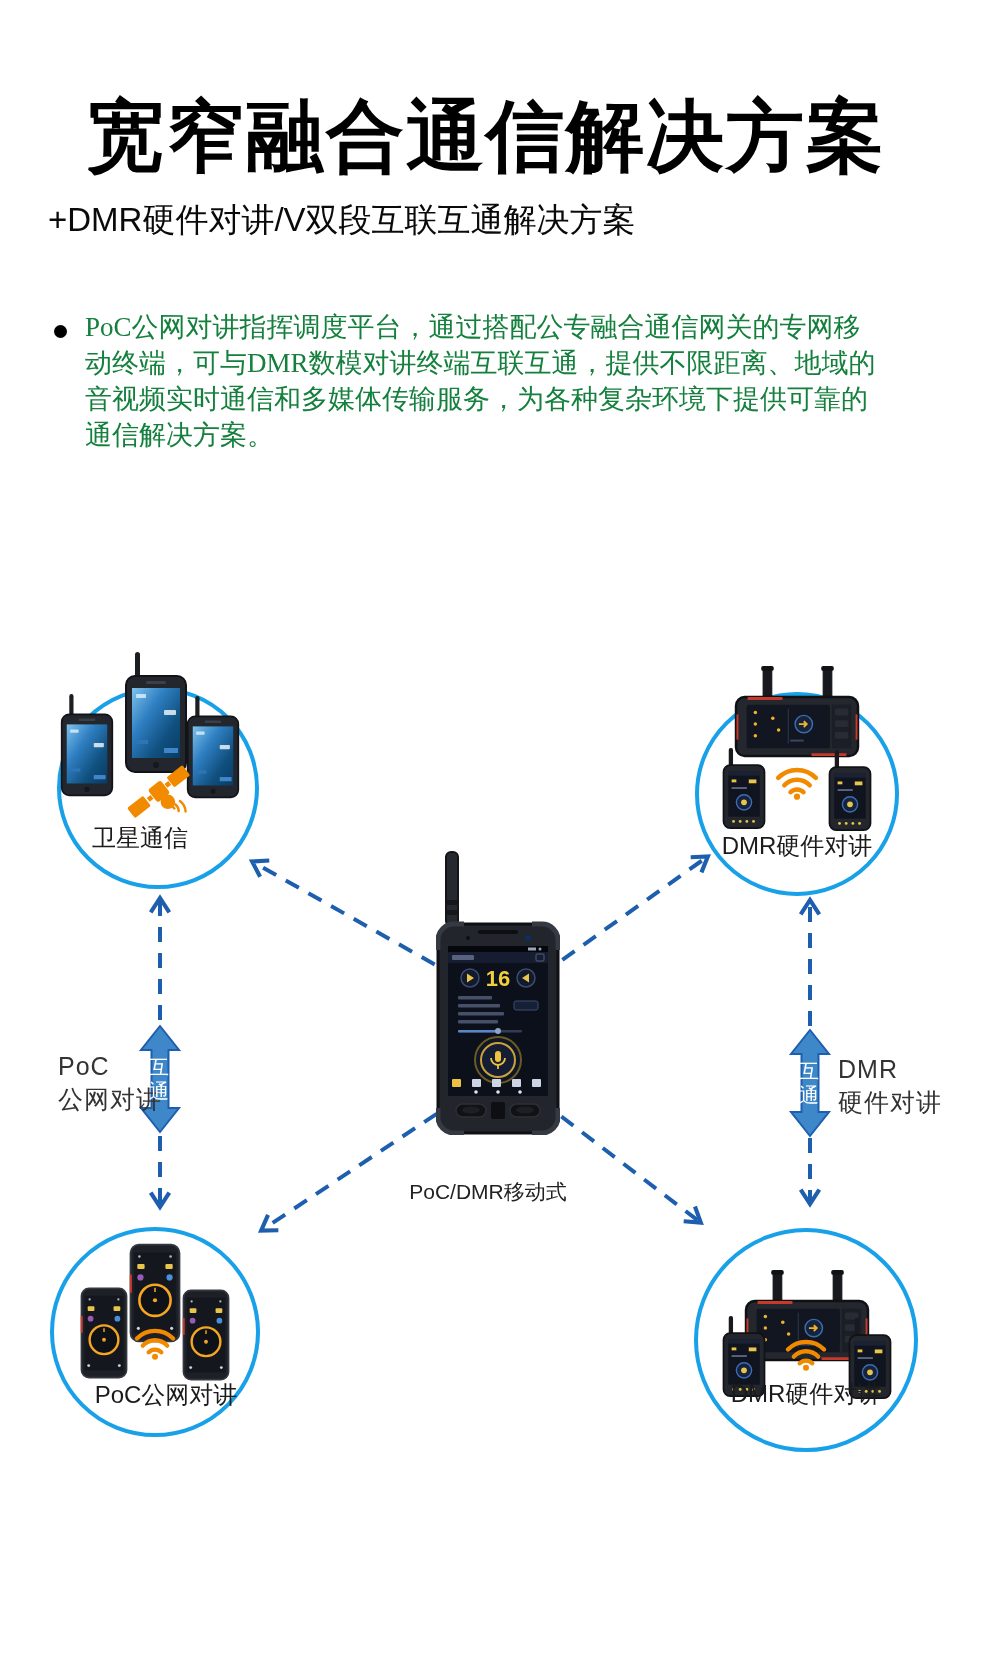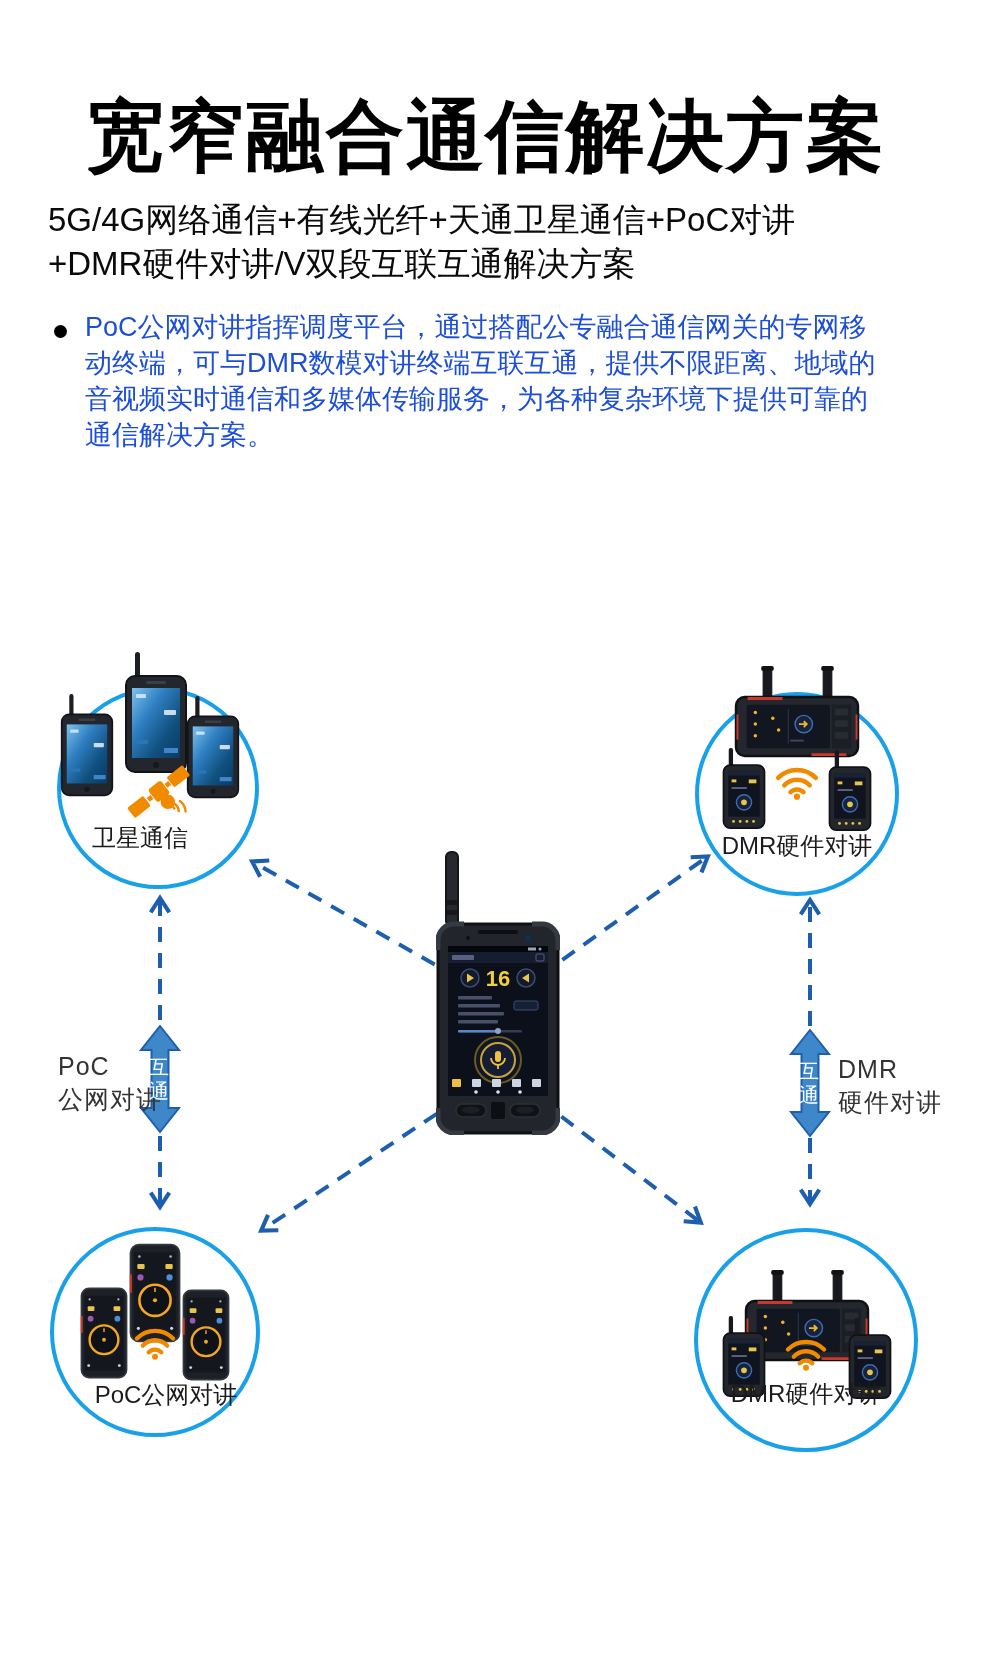--- a/index.html
+++ b/index.html
@@ -9,21 +9,21 @@
     --orange:#f28a00;
   }
   *{margin:0;padding:0;box-sizing:border-box;}
   body{background:#ffffff;font-family:"Liberation Sans","DejaVu Sans",sans-serif;}
   .page{position:relative;width:990px;height:1670px;background:#ffffff;overflow:hidden;}
 
   .title{position:absolute;left:48px;top:92px;font-size:78px;font-weight:900;color:#000;
          letter-spacing:2px;line-height:1.15;white-space:nowrap;margin-left:38px;}
   .subtitle{position:absolute;left:48px;top:198px;font-size:33px;font-weight:500;color:#0a0a0a;line-height:1.32;}
   .bullet-dot{position:absolute;left:54px;top:325px;width:13px;height:13px;border-radius:50%;background:#000;}
-  .bullet-text{position:absolute;left:85px;top:310px;width:800px;font-size:27px;color:#1d4ed8;line-height:1.33;}
+  .bullet-text{position:absolute;left:85px;top:310px;width:800px;font-size:27px;color:#15803d;line-height:1.33;font-family:Liberation Serif, serif;}
 
   .overlay{position:absolute;left:0;top:0;z-index:1;pointer-events:none;}
   .conn{stroke:var(--connector);stroke-width:4;fill:none;}
   .dashline{stroke-dasharray:15 11;}
 
   .ring{position:absolute;border:4px solid var(--ring);border-radius:50%;z-index:2;background:transparent;}
   .ring-tl{left:57px;top:687px;width:202px;height:202px;}
   .ring-tr{left:695px;top:692px;width:204px;height:204px;}
   .ring-bl{left:50px;top:1227px;width:210px;height:210px;}
   .ring-br{left:694px;top:1228px;width:224px;height:224px;}
@@ -207,21 +207,20 @@
       <ellipse cx="89" cy="260" rx="9" ry="3.5" fill="#1c1f24"></ellipse>
       <rect x="55" y="252" width="14" height="17" rx="2" fill="#0d0f12"></rect>
     </symbol>
   </defs>
 </svg>
 
 <div class="page">
 
   <div class="title">宽窄融合通信解决方案</div>
   <div class="subtitle">
-    <div>5G/4G网络通信+有线光纤+天通卫星通信+PoC对讲</div>
     <div>+DMR硬件对讲/V双段互联互通解决方案</div>
   </div>
   <div class="bullet-dot"></div>
   <div class="bullet-text">PoC公网对讲指挥调度平台，通过搭配公专融合通信网关的专网移动终端，可与DMR数模对讲终端互联互通，提供不限距离、地域的音视频实时通信和多媒体传输服务，为各种复杂环境下提供可靠的通信解决方案。</div>
 
   <svg class="overlay" width="990" height="1670" viewBox="0 0 990 1670">
     <defs>
       <marker id="arrowhead" viewBox="0 0 12 12" refX="8.5" refY="6" markerWidth="6.2" markerHeight="6.2" orient="auto-start-reverse">
         <path d="M2,1.5 L9,6 L2,10.5" fill="none" style="stroke:var(--connector)" stroke-width="2"></path>
       </marker>
@@ -296,20 +295,21 @@
     </svg>
   <svg class="dev" style="left:784px;top:1336px" width="44" height="35">
       <use href="#sym-wifi"></use>
     </svg>
   <div class="node-label lbl-br">DMR硬件对讲</div>
 
   <svg class="dev z4" style="left:436px;top:850px" width="124" height="285">
       <use href="#sym-center"></use>
     </svg>
   <div class="center-label">
+    <div>PoC/DMR移动式</div>
   </div>
 
   <div class="link-label link-left">
     <div>PoC</div>
     <div>公网对讲</div>
   </div>
   <div class="link-label link-right">
     <div>DMR</div>
     <div>硬件对讲</div>
   </div>

